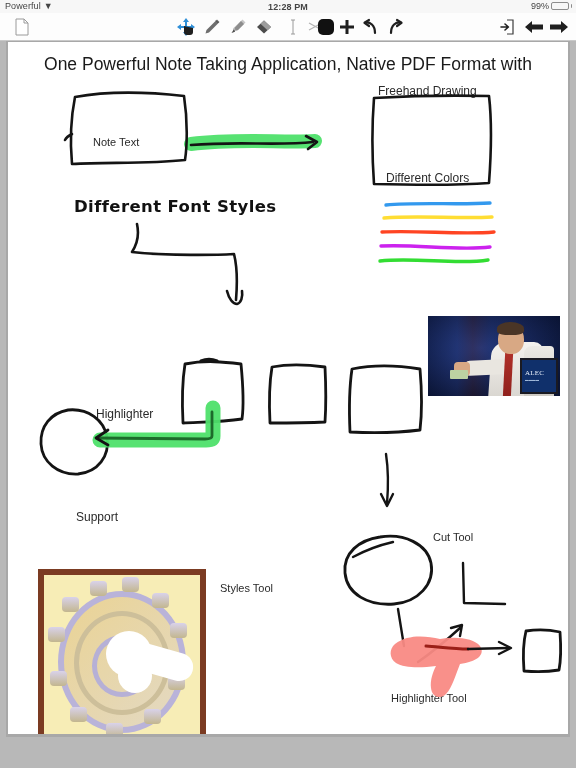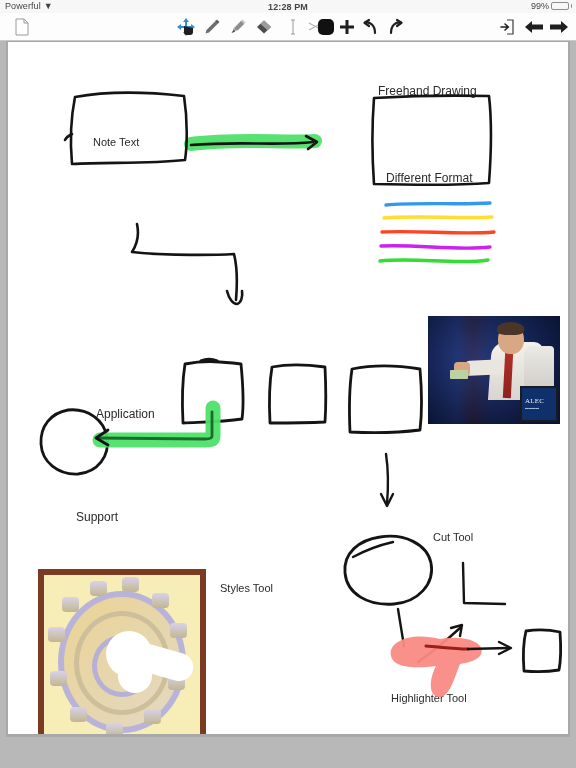--- a/index.html
+++ b/index.html
@@ -127,21 +127,21 @@
     position: absolute;
     left: 0; top: 0;
     width: 560px; height: 692px;
     pointer-events: none;
   }
 
   
   #photo-speaker {
     position: absolute;
     left: 420px; top: 274px;
-    width: 132px; height: 108px;
+    width: 132px; height: 80px;
     overflow: hidden;
     background: #0b1b44;
   }
   #photo-speaker .ph-bg {
     position: absolute; inset: 0;
     background:
       linear-gradient(90deg, #12235c 0%, #1c2e6e 22%, #2b1f3e 34%, #16265f 48%, #12235c 100%);
   }
   #photo-speaker .ph-vignette {
     position: absolute; inset: 0;
@@ -406,25 +406,27 @@
     <svg width="20" height="16" viewBox="0 0 20 16">
       <path d="M19 8 L12 2 V5.6 H1 V10.4 H12 V14 Z" fill="#1f1f1f"></path>
     </svg>
   </div>
 
 </div>
 
 <div id="doc-shadow"></div>
 <div id="doc-page">
 
+  <div class="note-text" id="title-line-1" style="left:0;top:12px;width:560px">One Powerful Note Taking Application, Native PDF Format with</div>
 
   <div class="note-text small-label" style="left:370px;top:42px">Freehand Drawing</div>
   <div class="note-text mid-label" style="left:85px;top:94px">Note Text</div>
-  <div class="note-text small-label" style="left:378px;top:129px">Different Format</div>
-  <div class="note-text small-label" style="left:88px;top:365px">Application</div>
+  <div class="note-text" id="font-styles-label" style="left:66px;top:155px">Different Font Styles</div>
+  <div class="note-text small-label" style="left:378px;top:129px">Different Colors</div>
+  <div class="note-text small-label" style="left:88px;top:365px">Highlighter</div>
   <div class="note-text small-label" style="left:68px;top:468px">Support</div>
   <div class="note-text mid-label" style="left:212px;top:540px">Styles Tool</div>
   <div class="note-text mid-label" style="left:425px;top:489px">Cut Tool</div>
   <div class="note-text mid-label" style="left:383px;top:650px">Highlighter Tool</div>
 
   <div id="photo-speaker">
     <div class="ph-bg"></div>
     <div class="ph-vignette"></div>
     <div class="ph-shirt"></div>
     <div class="ph-shirt2"></div>

